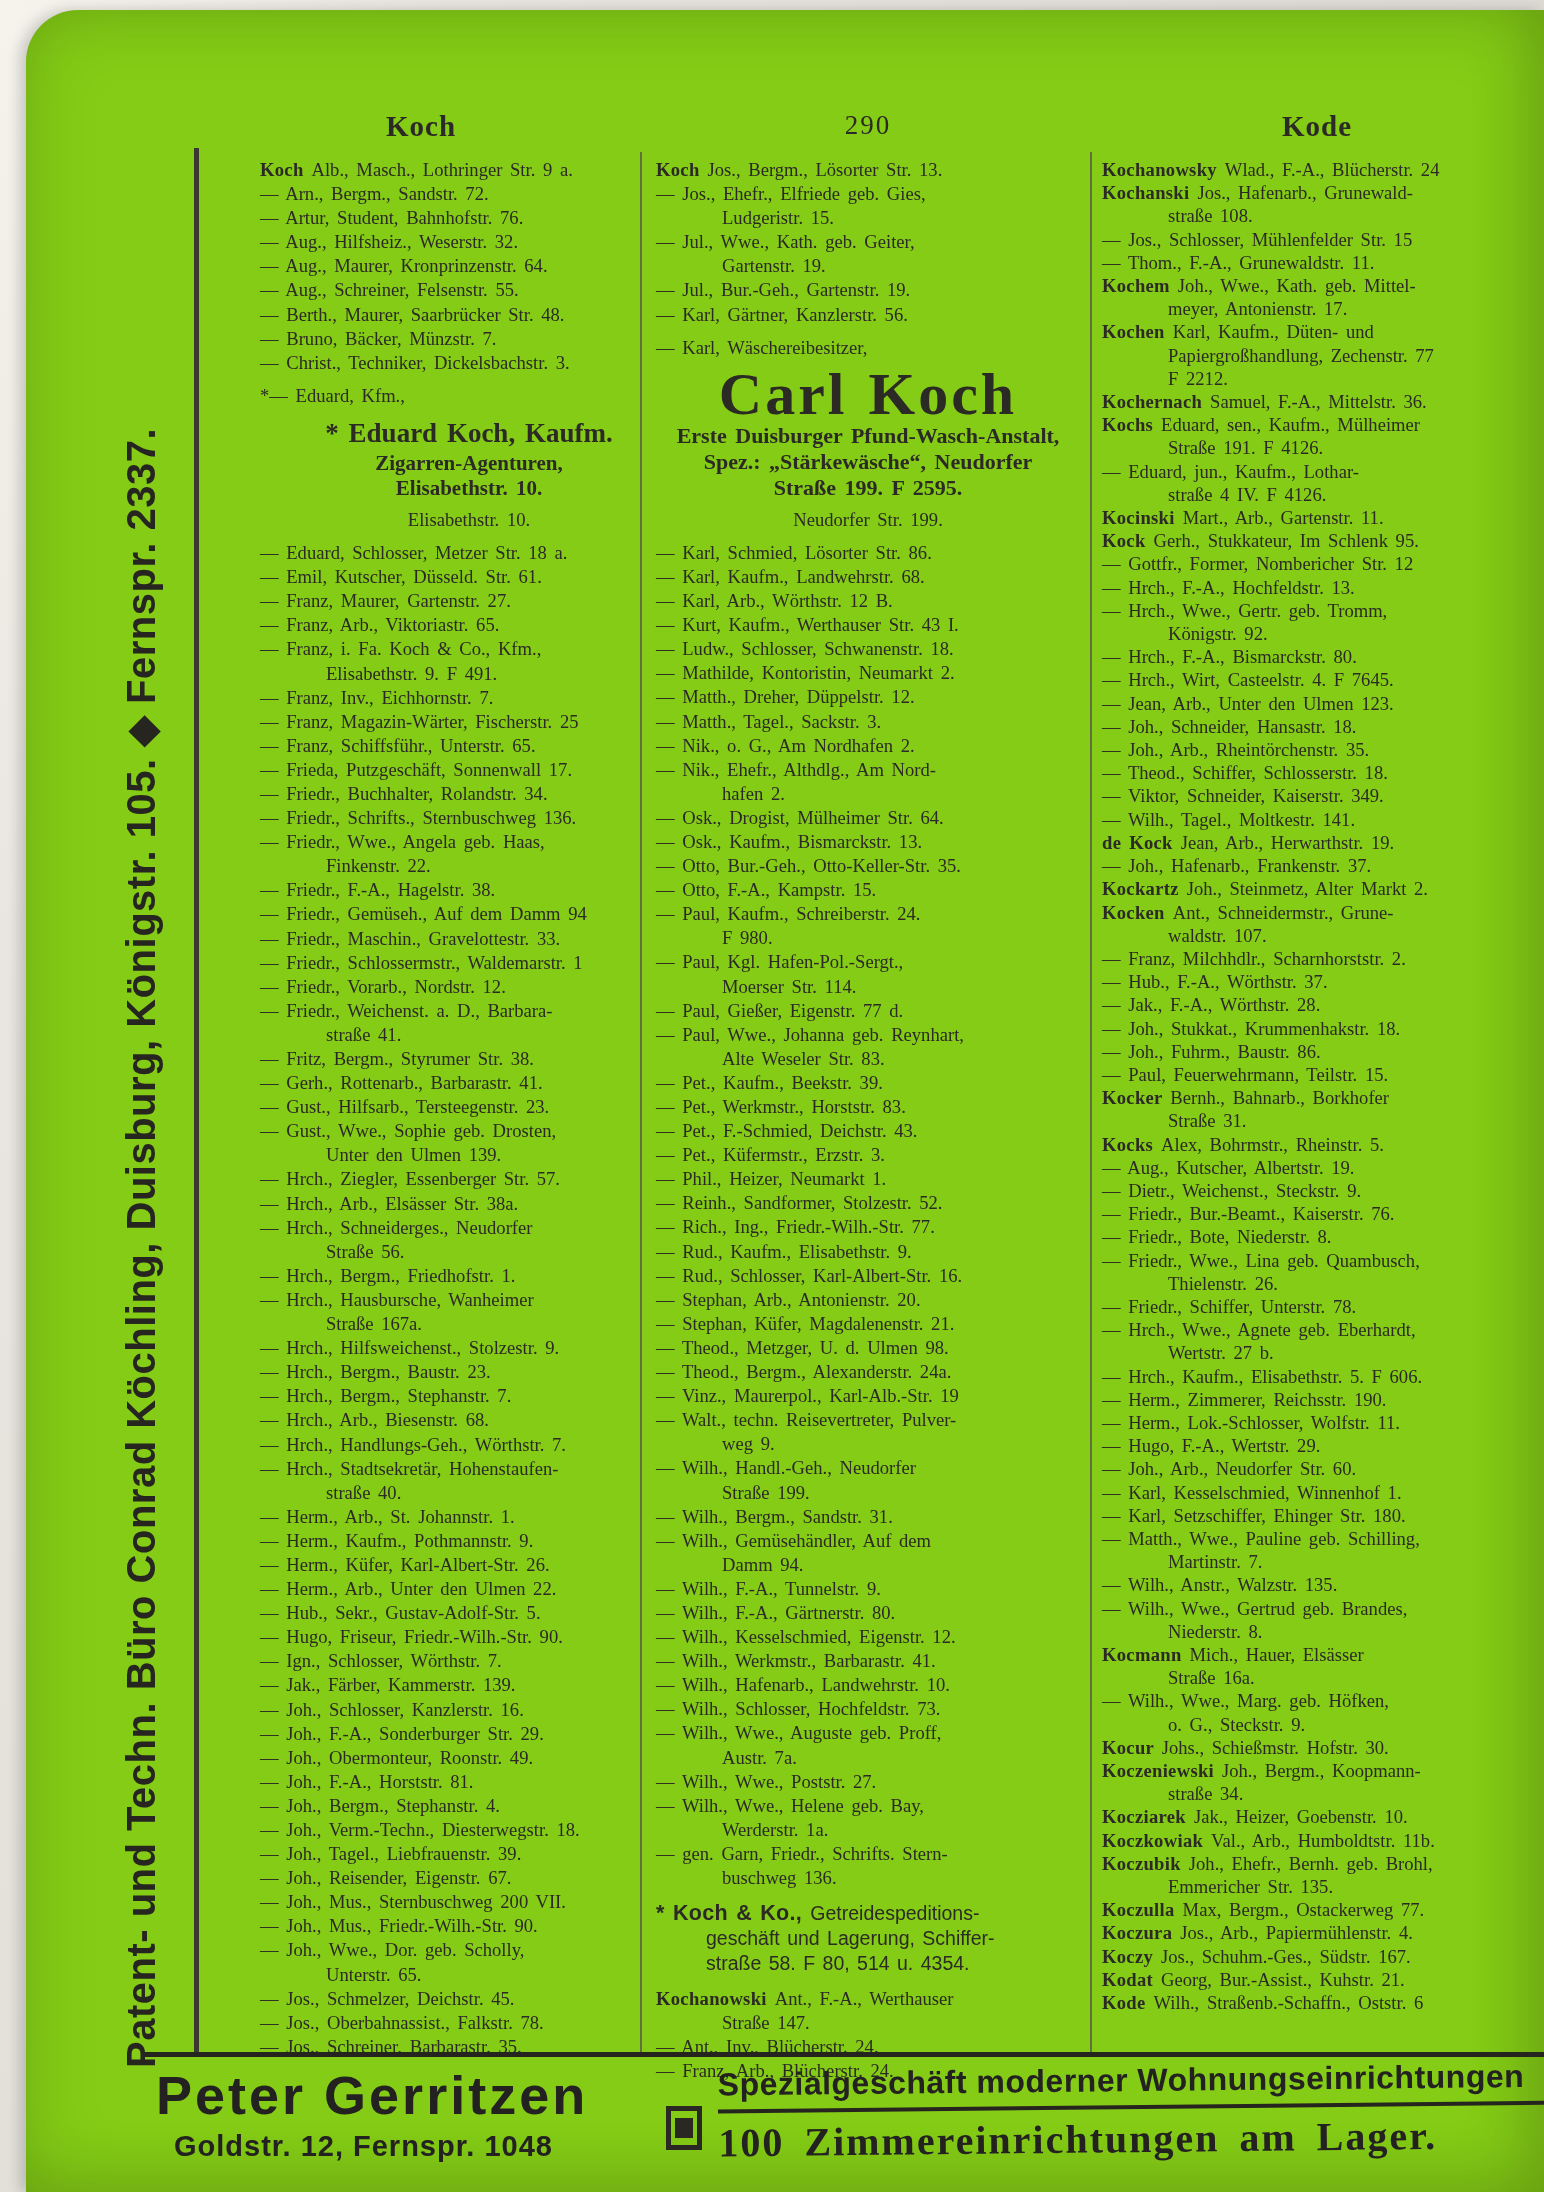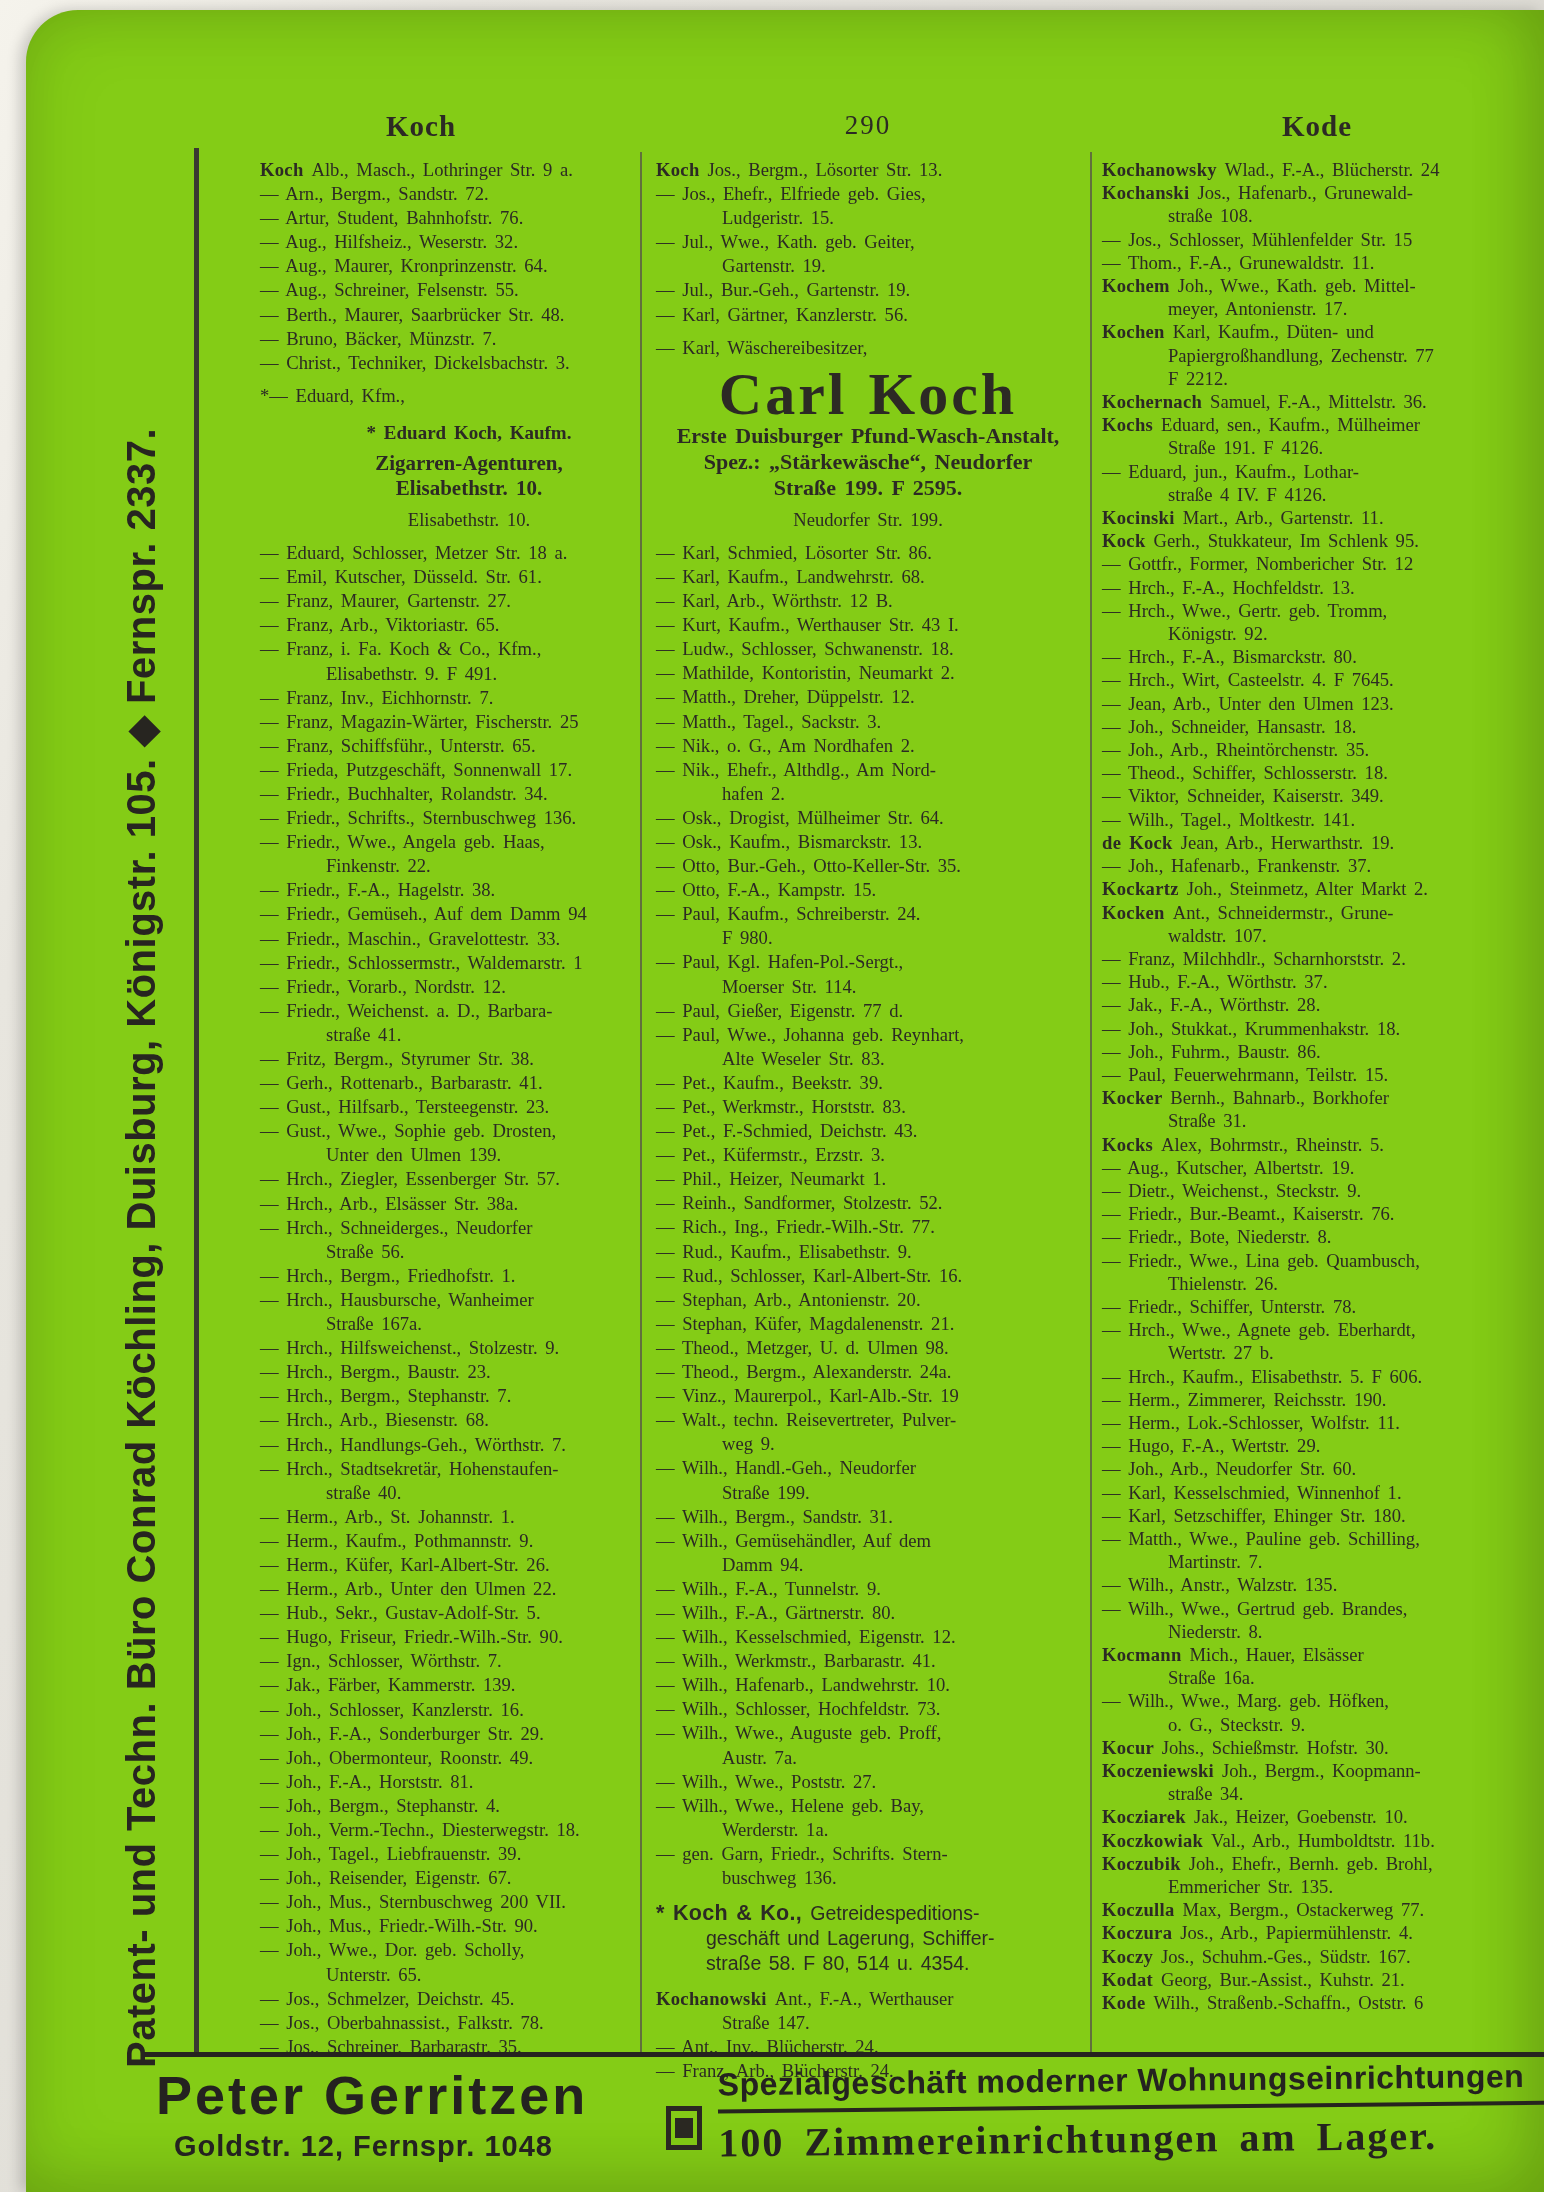--- a/index.html
+++ b/index.html
@@ -33,21 +33,21 @@
   #vr1{left:614px;} #vr2{left:1064px;}
   
   .col{position:absolute;top:148px;color:#2c2a24;font-size:18.6px;word-spacing:3px;}
   .c1{left:186px;width:418px;line-height:24.1px;margin-left:48px;}
   .c2{left:630px;width:424px;line-height:24.1px;}
   .c3{left:1076px;width:430px;line-height:23.2px;}
   .lc{margin-left:66px;}
   b.lead{font-weight:700;letter-spacing:.3px;}
   .ctr{text-align:center;}
   .ctr .lc{margin-left:0;}
-  .b1{font-weight:700;font-size:19px;line-height:32px;margin:8px 0 2px;}
+  .b1{font-weight:700;font-size:27px;line-height:32px;margin:8px 0 2px;}
   .b2{font-weight:700;font-size:21px;line-height:25px;}
   .b3{font-weight:700;font-size:60px;line-height:50px;letter-spacing:3px;margin:10px 0 4px;}
   .b4{font-weight:700;font-size:22px;line-height:26px;}
   .pad{margin:7px 0 9px;}
   .sp{margin-top:9px;}
   .roman{font-family:"Liberation Sans",sans-serif;font-size:19.5px;line-height:25px;margin:11px 0;word-spacing:2px;}
   .roman .lc{margin-left:50px;}
   .roman b.lead{font-size:21.5px;}
   
   .footer-rule{position:absolute;left:118px;top:2042px;width:1420px;height:5px;background:#26241f;}

